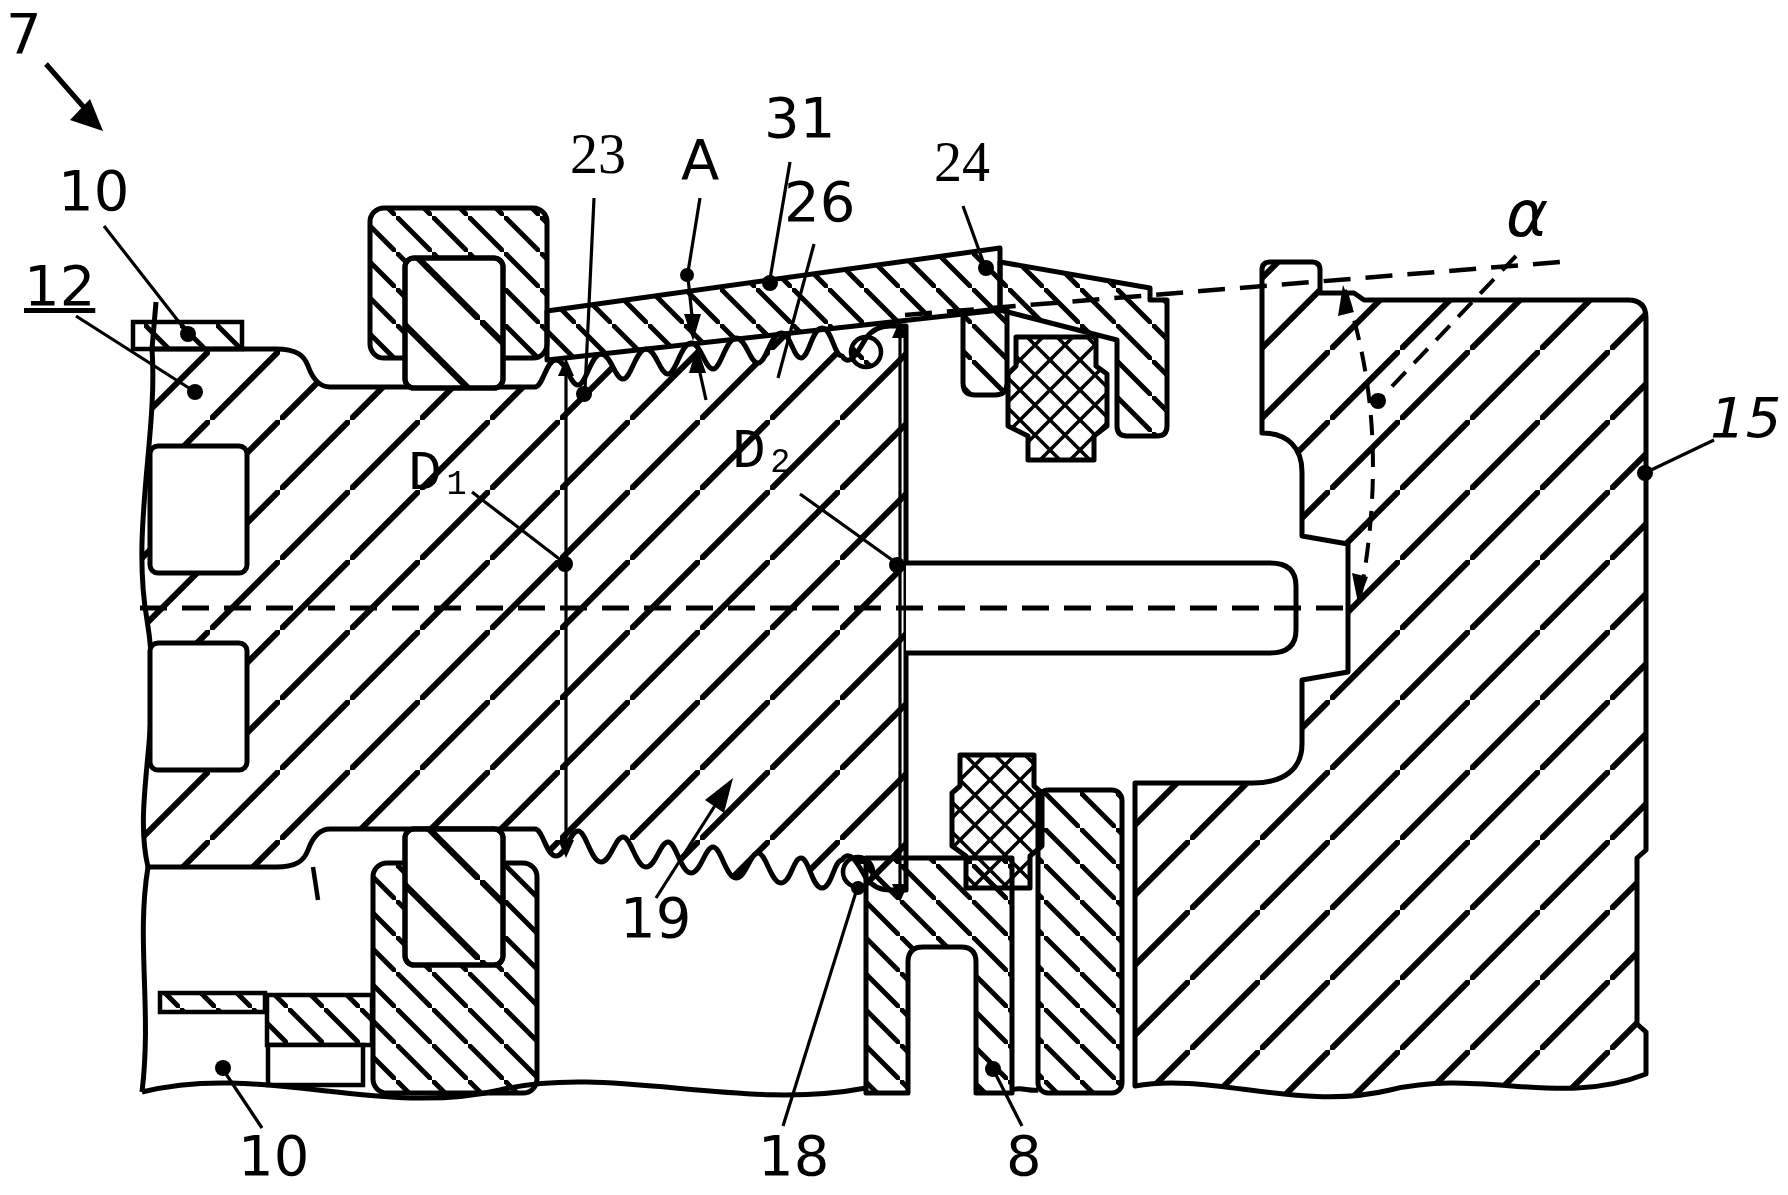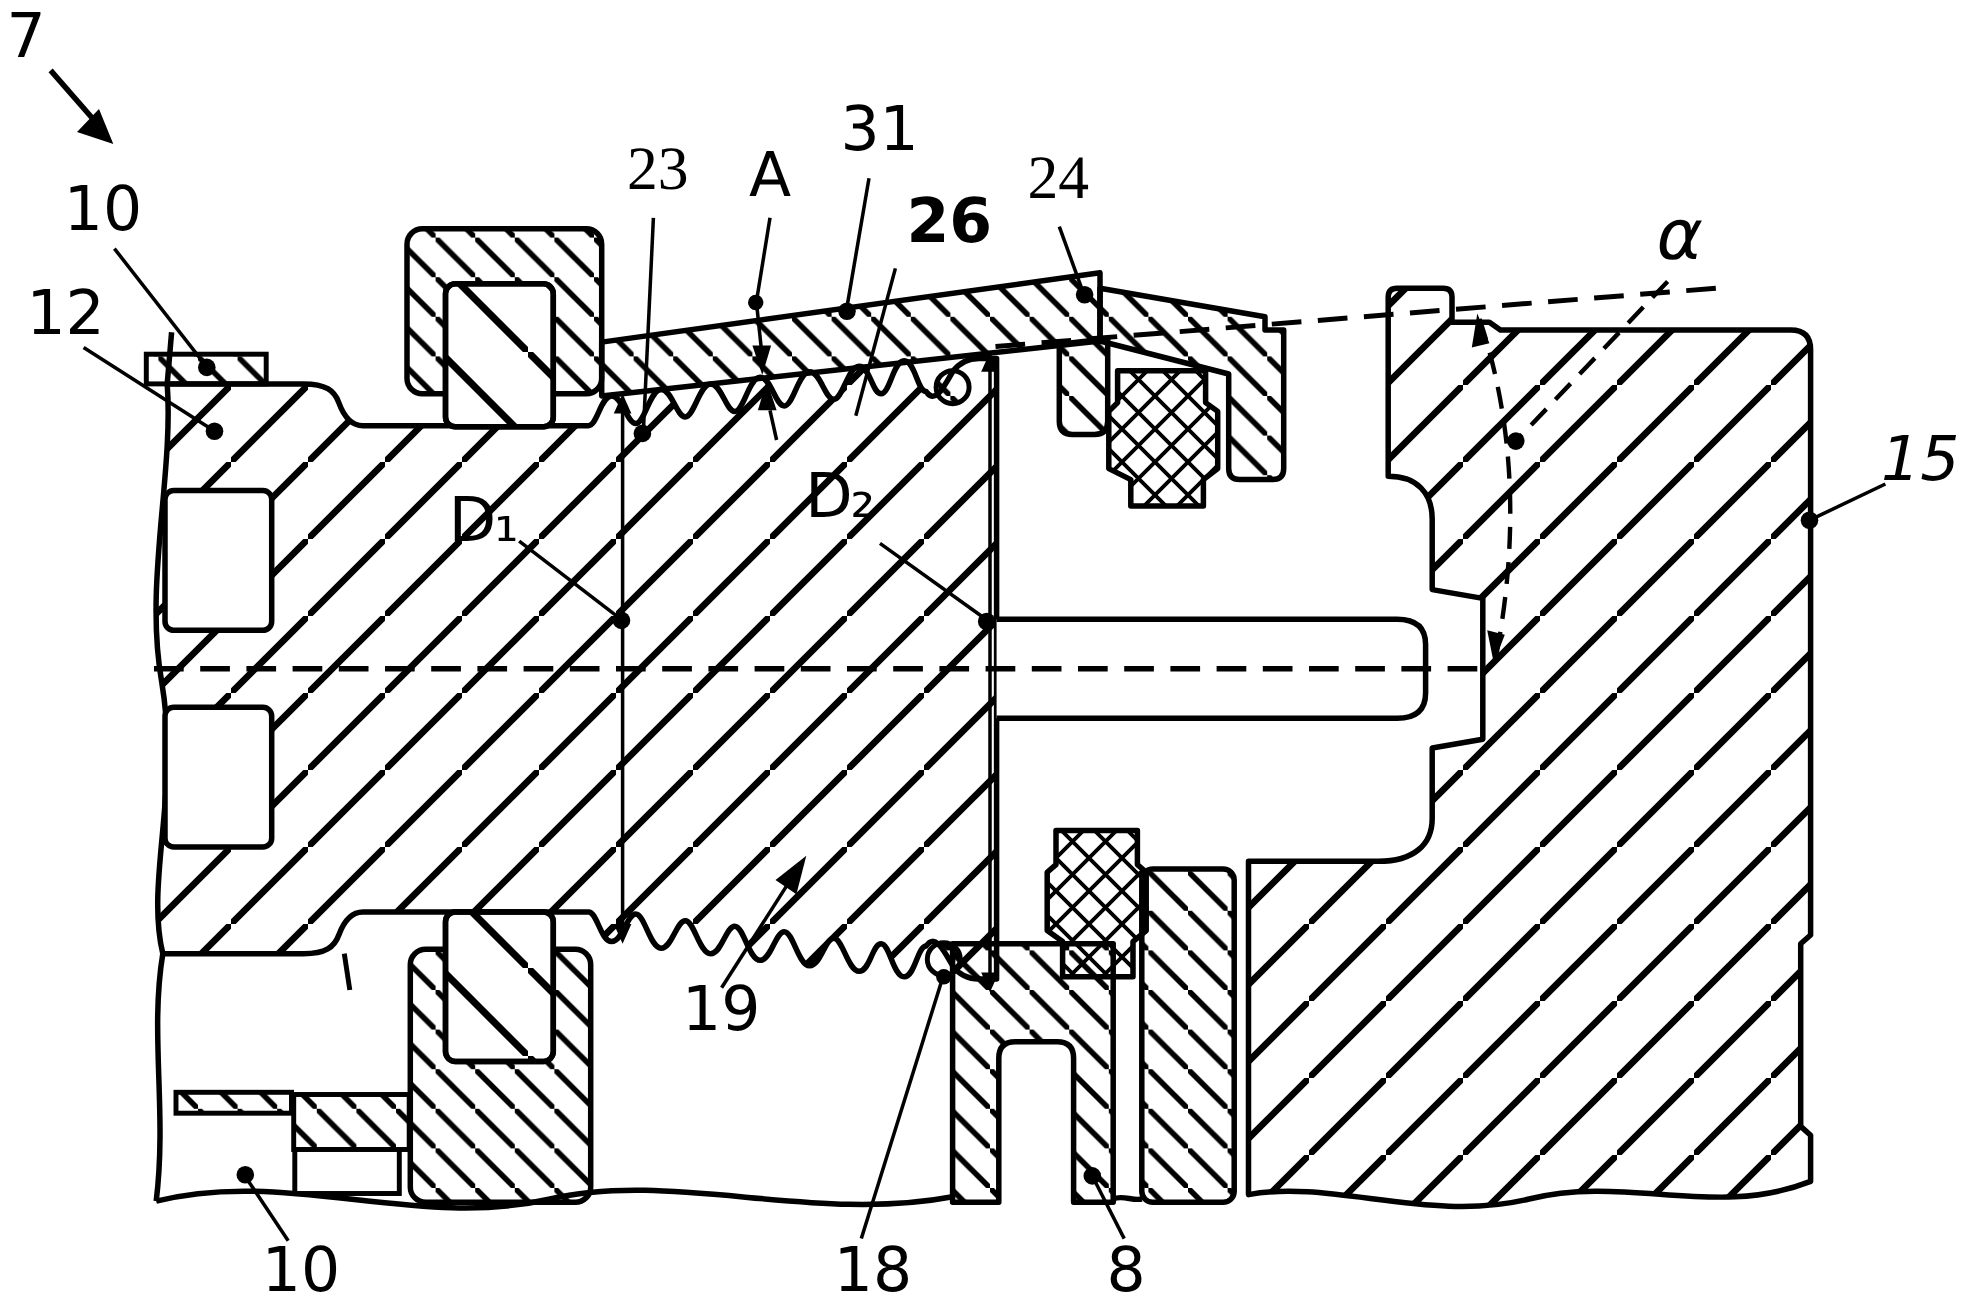--- a/index.html
+++ b/index.html
@@ -1,21 +1,21 @@
 <!DOCTYPE html>
 <html><head>
 <meta charset="utf-8">
 <style>
   html,body{margin:0;padding:0;background:#fff;}
   #stage{position:relative;width:1788px;height:1195px;background:#fff;overflow:hidden;
          font-family:"DejaVu Sans","Liberation Sans",sans-serif;}
   #drawing{position:absolute;left:0;top:0;}
   .ref{position:absolute;color:#000;font-size:56px;line-height:1;white-space:nowrap;
        font-family:"DejaVu Sans","Liberation Sans",sans-serif;}
-  .ref.small-sub{letter-spacing:-2px;}
+  .ref.small-sub{letter-spacing:-2px;font-family:Liberation Mono, monospace;}
   .ref.greek{font-size:64px;font-style:italic;}
 </style>
 </head>
 <body>
 
 <div id="stage">
 <svg id="drawing" width="1788" height="1195" viewBox="0 0 1788 1195">
   <defs>
 
     <pattern id="hb" width="70" height="70" patternUnits="userSpaceOnUse">
@@ -160,25 +160,25 @@
 
   <path d="M1022,1126 L995,1073" stroke="#000" stroke-width="3.2" fill="none"></path>
   <circle cx="993" cy="1069" r="8" fill="#000"></circle>
 
   <path d="M262,1128 L226,1074" stroke="#000" stroke-width="3.2" fill="none"></path>
   <circle cx="223" cy="1068" r="8" fill="#000"></circle>
 </svg>
 
 <div class="ref" style="left:6px;top:6px;">7</div>
 <div class="ref" style="left:58px;top:163px;">10</div>
-<div class="ref" style="left:24px;top:258px;">12</div>
+<div class="ref" style="left:24px;top:258px;text-decoration:underline;">12</div>
 <div class="ref" style="left:570px;top:126px;font-family:Liberation Serif, serif;">23</div>
 <div class="ref" style="left:681px;top:132px;">A</div>
 <div class="ref" style="left:764px;top:90px;">31</div>
-<div class="ref" style="left:824px;top:174px;font-weight:bold;">26</div>
+<div class="ref" style="left:784px;top:174px;">26</div>
 <div class="ref" style="left:934px;top:134px;font-family:Liberation Serif, serif;">24</div>
 <div class="ref greek" style="left:1506px;top:182px;">α</div>
 <div class="ref" style="left:1710px;top:390px;font-style:italic;">15</div>
 <div class="ref small-sub" style="left:408px;top:446px;">D₁</div>
 <div class="ref small-sub" style="left:732px;top:424px;">D₂</div>
 <div class="ref" style="left:620px;top:890px;">19</div>
 <div class="ref" style="left:758px;top:1128px;">18</div>
 <div class="ref" style="left:1006px;top:1128px;">8</div>
 <div class="ref" style="left:238px;top:1128px;">10</div>
 </div>

